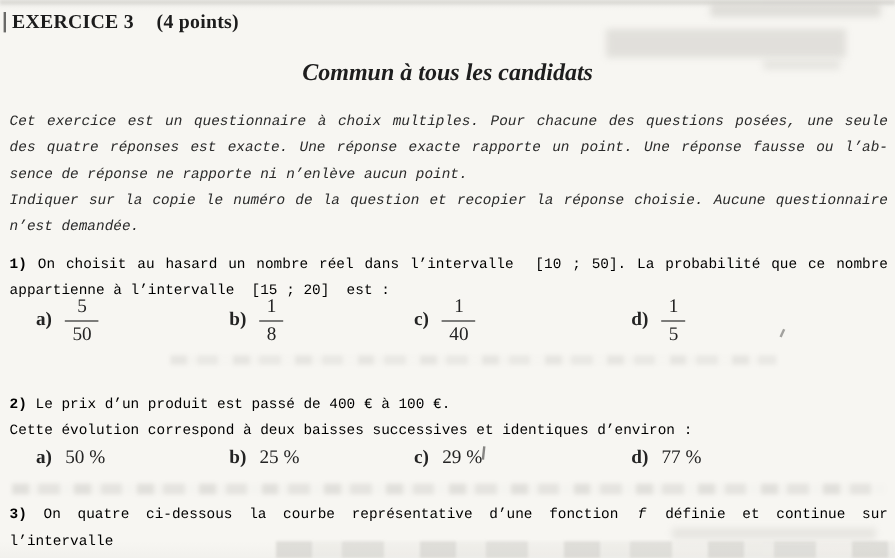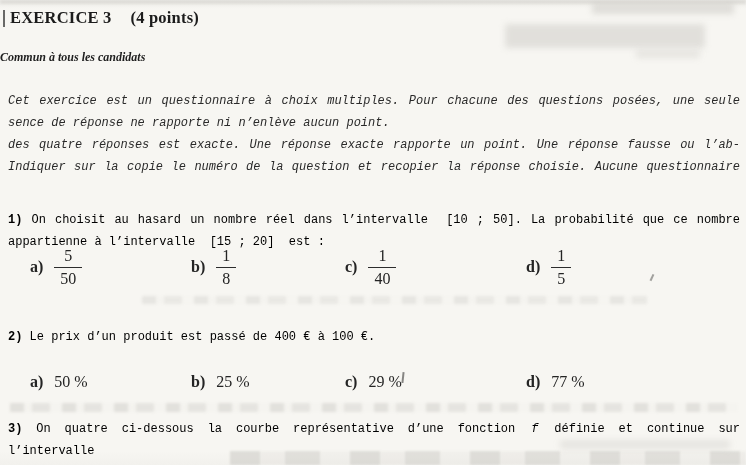--- a/index.html
+++ b/index.html
@@ -35,22 +35,22 @@
   }
   .edge-mark { background: #3a3a38; }
 
   
   .line { white-space: pre-wrap; font-size: 12px; line-height: 22px; font-family: Liberation Mono, monospace; }
   .just { text-align: justify; text-align-last: justify; width: 732px; }
 
   #exercise-header { left: 10px; top: 8px; font-size: 16.5px; font-weight: bold; letter-spacing: 0.2px; color: #1c1c1c; }
   #exercise-points { margin-left: 19px; text-align: center; }
 
-  #subtitle { left: 0; top: 50px; width: 746px; text-align: left;
-    font-size: 12px; font-weight: bold; font-style: italic; color: #1e1e1e; }
+  #subtitle { left: 0; top: 50px; width: 746px; text-align: center;
+    font-size: 20px; font-weight: bold; font-style: italic; color: #1e1e1e; }
 
   #intro { left: 8px; top: 90px; width: 732px; font-style: italic; color: #2a2a2a; }
 
   .question { left: 8px; width: 732px; color: #000000; }
   #q1 { top: 209px; }
   #q2 { top: 326px; }
   #q3 { top: 418px; }
   .qnum { font-weight: bold; }
   .f-symbol { font-style: italic; padding: 0 2px; }
 
@@ -83,23 +83,24 @@
 <div class="abs edge-mark" style="left:651px; top:274px; width:1.5px; height:7px; opacity:.45; transform:rotate(25deg);"></div>
 
 <div class="abs" id="exercise-header">
   <span>EXERCICE 3</span><span id="exercise-points">(4 points)</span>
 </div>
 
 <div class="abs" id="subtitle">Commun à tous les candidats</div>
 
 <div class="abs" id="intro">
   <div class="line just">Cet exercice est un questionnaire à choix multiples. Pour chacune des questions posées, une seule</div>
+  <div class="line just">des quatre réponses est exacte. Une réponse exacte rapporte un point. Une réponse fausse ou l’ab-</div>
   <div class="line">sence de réponse ne rapporte ni n’enlève aucun point.</div>
-  <div class="line just">des quatre réponses est exacte. Une réponse exacte rapporte un point. Une réponse fausse ou l’ab-</div>
   <div class="line just">Indiquer sur la copie le numéro de la question et recopier la réponse choisie. Aucune questionnaire</div>
+  <div class="line">n’est demandée.</div>
 </div>
 
 <div class="abs question" id="q1">
   <div class="line just"><span class="qnum">1)</span><span> On choisit au hasard un nombre réel dans l’intervalle  [10 ; 50]. La probabilité que ce nombre</span></div>
   <div class="line">appartienne à l’intervalle  [15 ; 20]  est :</div>
 </div>
 
 <div class="abs options-row" id="q1-options">
   <div class="option o1">
     <span class="opt-label">a)</span>
@@ -126,20 +127,21 @@
     <span class="opt-label">d)</span>
     <span class="frac">
       <span class="num">1</span>
       <span class="den">5</span>
     </span>
   </div>
 </div>
 
 <div class="abs question" id="q2">
   <div class="line"><span class="qnum">2)</span><span> Le prix d’un produit est passé de 400 € à 100 €.</span></div>
+  <div class="line">Cette évolution correspond à deux baisses successives et identiques d’environ :</div>
 </div>
 
 <div class="abs options-row" id="q2-options">
   <div class="option o1">
     <span class="opt-label">a)</span>
     <span class="opt-value">50 %</span>
   </div>
   <div class="option o2">
     <span class="opt-label">b)</span>
     <span class="opt-value">25 %</span>

